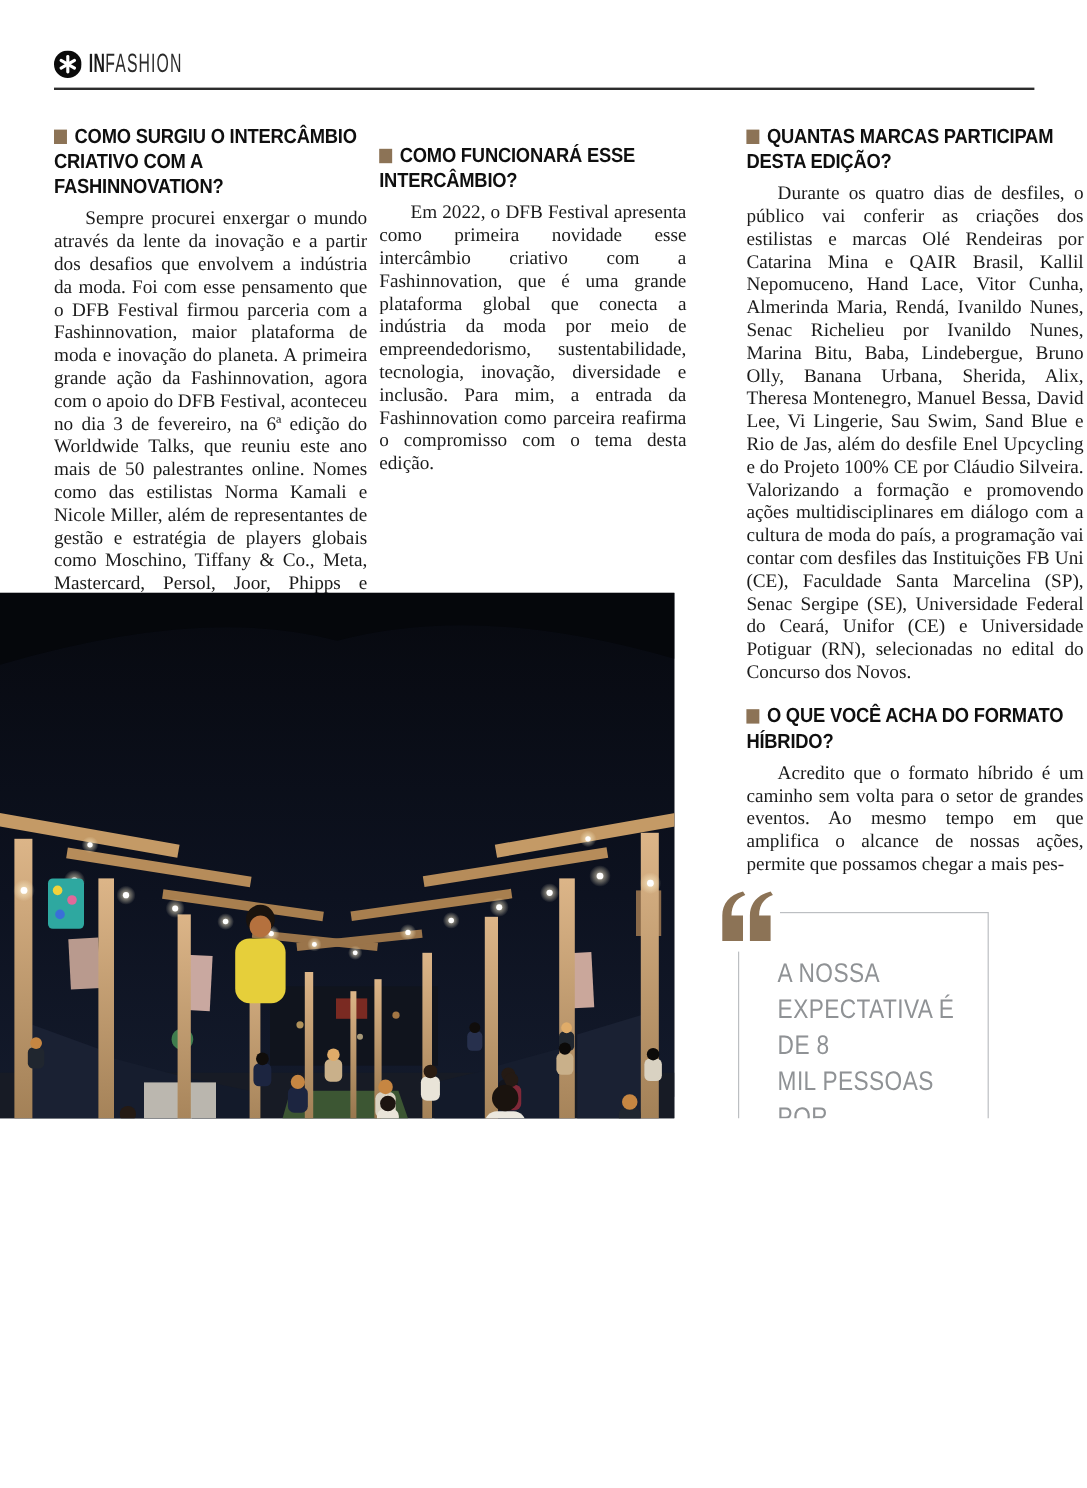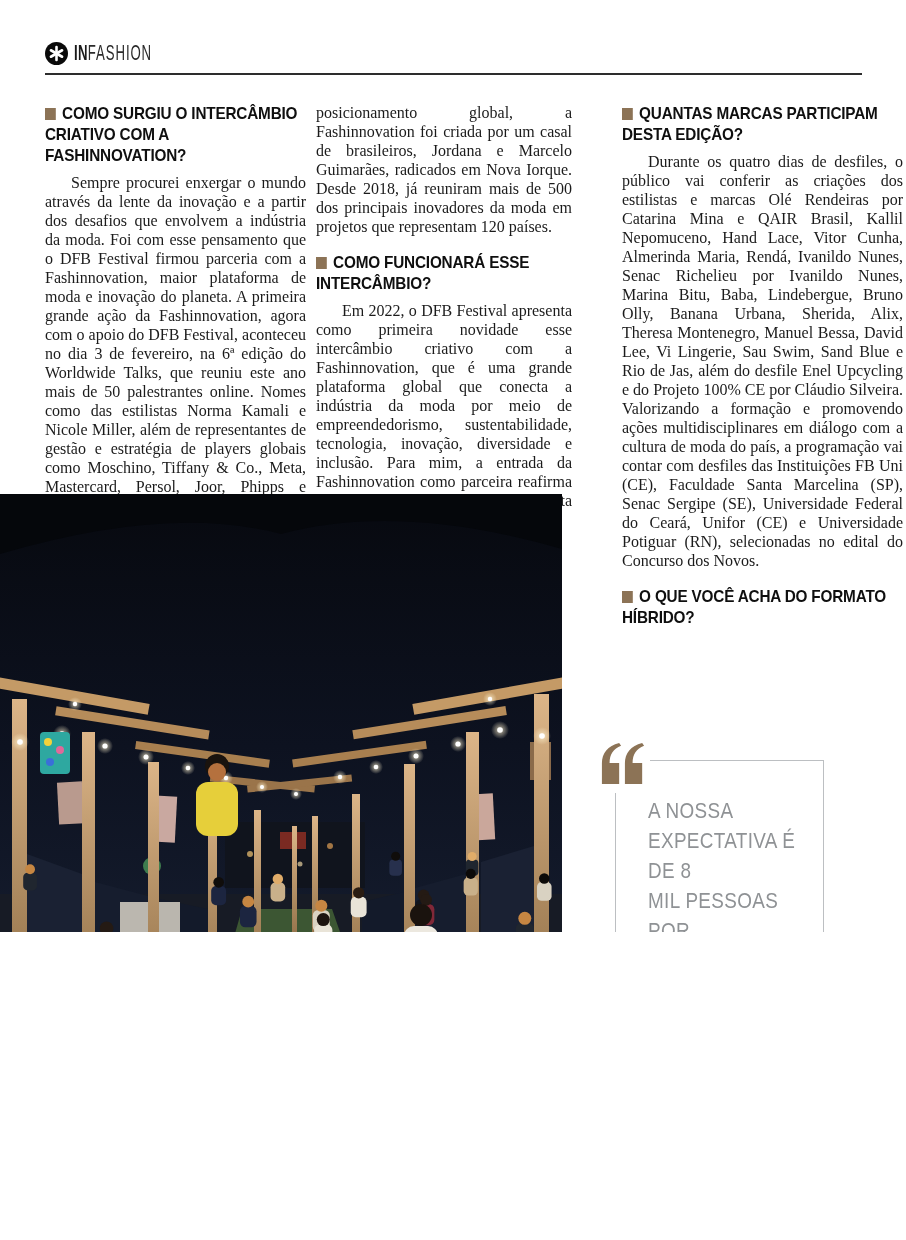--- a/index.html
+++ b/index.html
@@ -74,32 +74,32 @@
   </div>
   <div class="header-rule"></div>
 
   <div class="col col1">
     <h2 class="qa-heading"><span class="bullet"></span><span class="htext">COMO SURGIU O INTERCÂMBIO
 CRIATIVO COM A FASHINNOVATION?</span></h2>
     <p class="body-para indent">Sempre procurei enxergar o mundo através da lente da inovação e a partir dos desafios que envolvem a indústria da moda. Foi com esse pensamento que o DFB Festival firmou parceria com a Fashinnovation, maior plataforma de moda e inovação do planeta. A primeira grande ação da Fashinnovation, agora com o apoio do DFB Festival, aconteceu no dia 3 de fevereiro, na 6ª edição do Worldwide Talks, que reuniu este ano mais de 50 palestrantes online. Nomes como das estilistas Norma Kamali e Nicole Miller, além de representantes de gestão e estratégia de players globais como Moschino, Tiffany &amp; Co., Meta, Mastercard, Persol, Joor, Phipps e muitos outros participaram do evento. Apesar do</p>
   </div>
 
   <div class="col col2">
-    <p class="body-para">posicionamento global, a Fashinnovation foi criada por um casal de brasileiros, Jordana e Marcelo Guimarães, radicados em Nova Iorque. Desde 2018, já reuniram mais de 500 dos principais inovadores da moda em projetos que representam 120 países.</p>
     <h2 class="qa-heading later"><span class="bullet"></span><span class="htext">COMO FUNCIONARÁ ESSE
 INTERCÂMBIO?</span></h2>
     <p class="body-para indent">Em 2022, o DFB Festival apresenta como primeira novidade esse intercâmbio criativo com a Fashinnovation, que é uma grande plataforma global que conecta a indústria da moda por meio de empreendedorismo, sustentabilidade, tecnologia, inovação, diversidade e inclusão. Para mim, a entrada da Fashinnovation como parceira reafirma o compromisso com o tema desta edição.</p>
   </div>
 
   <div class="col col3">
     <h2 class="qa-heading"><span class="bullet"></span><span class="htext">QUANTAS MARCAS PARTICIPAM
 DESTA EDIÇÃO?</span></h2>
     <p class="body-para indent">Durante os quatro dias de desfiles, o público vai conferir as criações dos estilistas e marcas Olé Rendeiras por Catarina Mina e QAIR Brasil, Kallil Nepomuceno, Hand Lace, Vitor Cunha, Almerinda Maria, Rendá, Ivanildo Nunes, Senac Richelieu por Ivanildo Nunes, Marina Bitu, Baba, Lindebergue, Bruno Olly, Banana Urbana, Sherida, Alix, Theresa Montenegro, Manuel Bessa, David Lee, Vi Lingerie, Sau Swim, Sand Blue e Rio de Jas, além do desfile Enel Upcycling e do Projeto 100% CE por Cláudio Silveira. Valorizando a formação e promovendo ações multidisciplinares em diálogo com a cultura de moda do país, a programação vai contar com desfiles das Instituições FB Uni (CE), Faculdade Santa Marcelina (SP), Senac Sergipe (SE), Universidade Federal do Ceará, Unifor (CE) e Universidade Potiguar (RN), selecionadas no edital do Concurso dos Novos.</p>
     <h2 class="qa-heading later"><span class="bullet"></span><span class="htext">O QUE VOCÊ ACHA DO FORMATO
 HÍBRIDO?</span></h2>
+    <p class="body-para indent">Acredito que o formato híbrido é um caminho sem volta para o setor de grandes eventos. Ao mesmo tempo em que amplifica o alcance de nossas ações, permite que possamos chegar a mais pes-</p>
   </div>
 
   <div class="photo">
     <svg id="photo-scene" width="562" height="668" viewBox="0 0 562 668">
       <defs>
         <linearGradient id="sky" x1="0" y1="0" x2="0" y2="1">
           <stop offset="0" stop-color="#07090f"></stop>
           <stop offset="0.6" stop-color="#0d1220"></stop>
           <stop offset="1" stop-color="#131a2b"></stop>
         </linearGradient>

